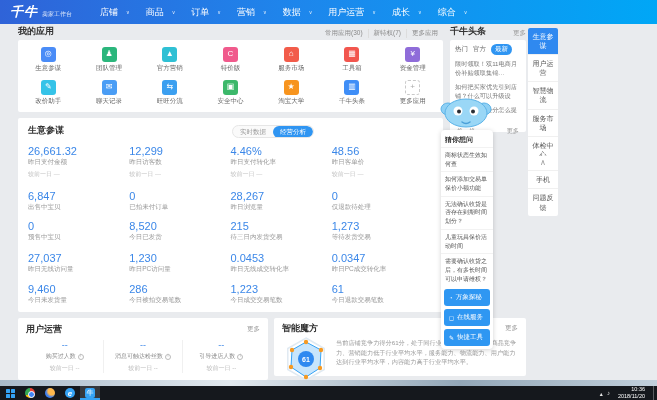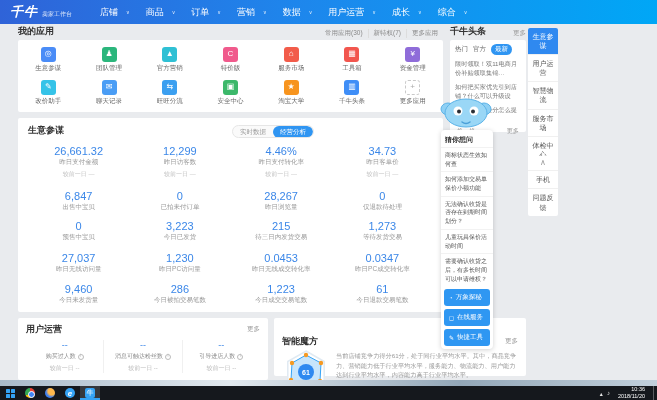--- a/index.html
+++ b/index.html
@@ -41,21 +41,21 @@
 
   
   .card-biz{left:18px;top:118px;width:425px;height:194px;padding:6px 10px}
   .biz-title{font-size:9px;font-weight:bold;color:#333}
   .toggle{position:absolute;left:214px;top:7px;display:flex;align-items:center;height:13px;
     border:1px solid #e6e6e6;border-radius:8px;background:#fafafa;overflow:hidden}
   .toggle span{font-size:6.5px;padding:0 7px;line-height:12px;color:#999;cursor:pointer}
   .toggle span.on{background:#2f95f2;color:#fff;border-radius:8px}
   .bs-row{display:flex}
   .r1{height:45px;margin-top:8px}.r2{height:30px}.r3{height:32px}.r4{height:31px}.r5{height:30px}
-  .bs-cell{flex:1;text-align:center;cursor:pointer}
+  .bs-cell{flex:1;text-align:left;cursor:pointer}
   .bs-v{font-size:11px;color:#3b87e8}
   .bs-l{font-size:6.5px;color:#999;margin-top:1px}
   .bs-s{font-size:6px;color:#c2c2c2;margin-top:3px}
 
   
   .card-news{left:450px;top:40px;width:76px;height:92px;padding:4px 5px}
   .news-tabs{display:flex;gap:5px;align-items:center;font-size:6.5px;color:#666}
   .news-tab{cursor:pointer}
   .news-tab.on{background:#2f95f2;color:#fff;padding:1px 4px;border-radius:6px}
   .news-item{font-size:6.2px;color:#777;line-height:1.5;margin-top:4px;max-height:19px;overflow:hidden;cursor:pointer}
@@ -75,21 +75,21 @@
   
   .dock{position:absolute;left:528px;width:30px;background:#fff;text-align:center;border-radius:2px;overflow:hidden}
   .d1{top:28px}.d2{top:156px}
   .dock-item{font-size:7px;color:#555;padding:4px 4px;line-height:1.3;border-bottom:1px solid #f0f0f0;cursor:pointer}
   .dock-item:last-child{border-bottom:none}
   .dock-item.on{background:#2f89f0;color:#fff}
   .dock-item.sym{font-size:8px;color:#999;padding:2px}
 
   
   .card-users{left:18px;top:318px;width:250px;height:62px;padding:5px 8px}
-  .card-magic{left:274px;top:318px;width:252px;height:58px;padding:17px 8px}
+  .card-magic{left:274px;top:318px;width:252px;height:58px;padding:4px 8px}
   .bc-head{display:flex;justify-content:space-between;align-items:center}
   .uo-cols{display:flex;margin-top:4px}
   .uo-col{flex:1;text-align:center;border-left:1px solid #f0f0f0;cursor:pointer}
   .uo-col:first-child{border-left:none}
   .uo-v{font-size:9px;color:#3b87e8}
   .uo-l{font-size:6px;color:#888;margin-top:2px;display:flex;justify-content:center;align-items:center;gap:2px;white-space:nowrap}
   .info-i{width:6px;height:6px;border:1px solid #bbb;border-radius:50%;font-size:4.5px;color:#bbb;
     display:inline-flex;align-items:center;justify-content:center;line-height:1}
   .uo-s{font-size:6px;color:#bbb;margin-top:3px}
   .mg-body{display:flex;gap:7px;margin-top:1px}
@@ -279,21 +279,21 @@
           <div class="bs-v">12,299</div>
           <div class="bs-l">昨日访客数</div>
           <div class="bs-s">较前一日 —</div>
         </div>
       <div class="bs-cell">
           <div class="bs-v">4.46%</div>
           <div class="bs-l">昨日支付转化率</div>
           <div class="bs-s">较前一日 —</div>
         </div>
       <div class="bs-cell">
-          <div class="bs-v">34.73</div>
+          <div class="bs-v">48.56</div>
           <div class="bs-l">昨日客单价</div>
           <div class="bs-s">较前一日 —</div>
         </div>
     </div>
     <div class="bs-row r2">
       <div class="bs-cell">
           <div class="bs-v">6,847</div>
           <div class="bs-l">出售中宝贝</div>
         </div>
       <div class="bs-cell">
@@ -308,21 +308,21 @@
           <div class="bs-v">0</div>
           <div class="bs-l">仅退款待处理</div>
         </div>
     </div>
     <div class="bs-row r3">
       <div class="bs-cell">
           <div class="bs-v">0</div>
           <div class="bs-l">预售中宝贝</div>
         </div>
       <div class="bs-cell">
-          <div class="bs-v">3,223</div>
+          <div class="bs-v">8,520</div>
           <div class="bs-l">今日已发货</div>
         </div>
       <div class="bs-cell">
           <div class="bs-v">215</div>
           <div class="bs-l">待三日内发货交易</div>
         </div>
       <div class="bs-cell">
           <div class="bs-v">1,273</div>
           <div class="bs-l">等待发货交易</div>
         </div>

